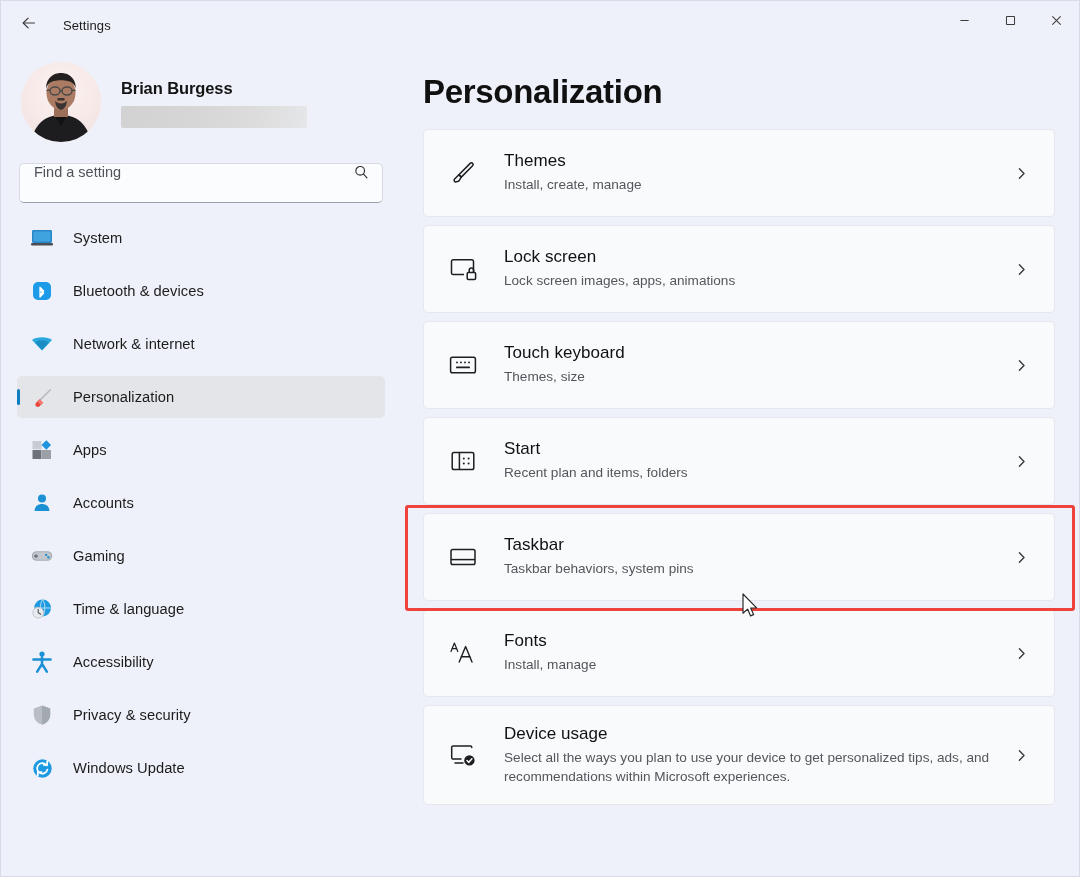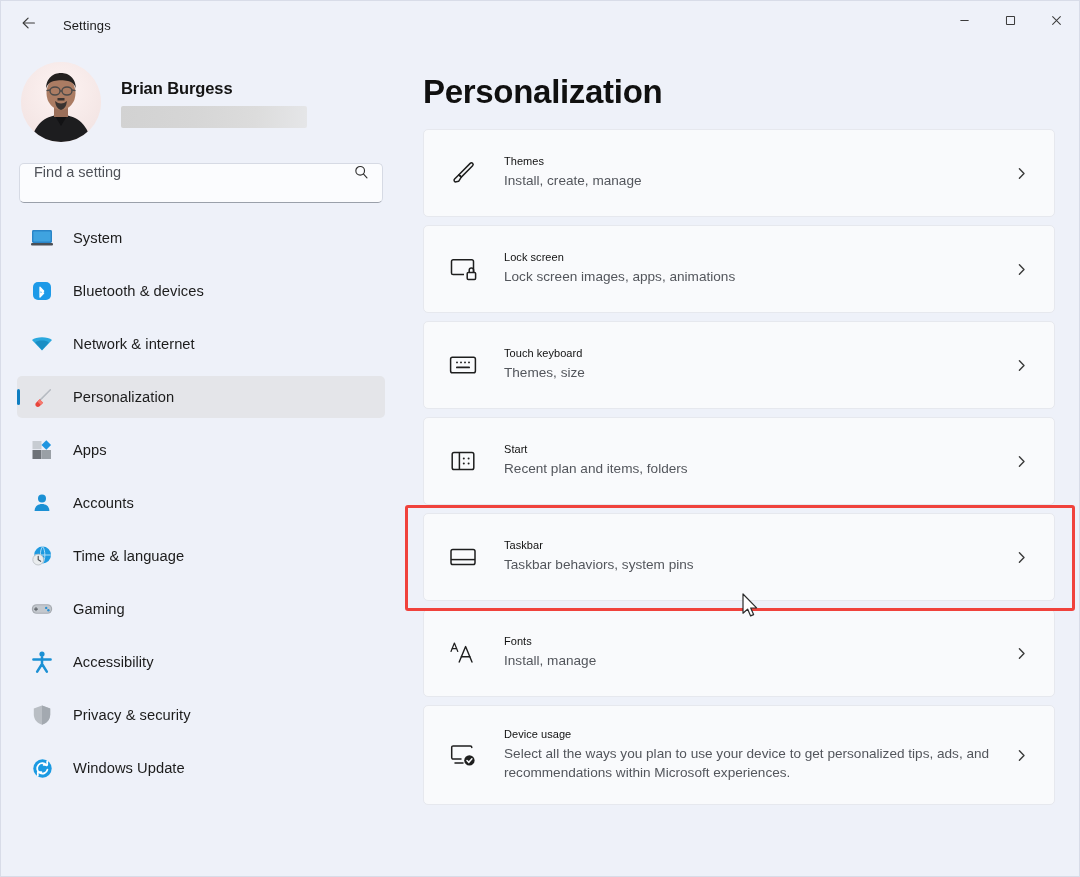--- a/index.html
+++ b/index.html
@@ -197,21 +197,21 @@
   .card-icon {
     width: 34px;
     flex: 0 0 34px;
     display: flex; align-items: center; justify-content: center;
     margin-right: 24px;
     color: #1a1a1a;
   }
   .card-icon svg { display: block; }
   .card-text { flex: 1; min-width: 0; }
   .card-title {
-    font-size: 11px;
+    font-size: 17px;
     color: #111111;
     letter-spacing: 0.05px;
   }
   .card-sub {
     font-size: 13.6px;
     color: #53565c;
     margin-top: 4px;
     line-height: 1.42;
   }
   .card-chevron {
@@ -393,41 +393,41 @@
             <svg width="20" height="20" viewBox="0 0 20 20">
               <circle cx="10" cy="5.4" r="4" fill="#1b90d4"></circle>
               <path d="M2.6 18 C2.6 13.4 6 11 10 11 C14 11 17.4 13.4 17.4 18 Z" fill="#1b90d4"></path>
             </svg>
           </span>
           <span class="nav-label">Accounts</span>
         </div>
 
         <div class="nav-item">
           <span class="nav-icon">
-            <svg width="22" height="22" viewBox="0 0 22 22">
-              <circle cx="11.6" cy="10" r="8.4" fill="#1f9ae0"></circle>
-              <path d="M3.3 10 h16.6 M11.6 1.6 C8.6 5 8.6 15 11.6 18.4 M11.6 1.6 C14.6 5 14.6 15 11.6 18.4" fill="none" stroke="#bfe4f8" stroke-width="0.9"></path>
-              <circle cx="7.2" cy="14.6" r="5.4" fill="#e9ecee" stroke="#b7bcc2" stroke-width="0.8"></circle>
-              <path d="M7.2 11.2 v3.6 l2.5 1.5" fill="none" stroke="#4a4f55" stroke-width="1.1" stroke-linecap="round"></path>
-            </svg>
-          </span>
-          <span class="nav-label">Time &amp; language</span>
-        </div>
-
-        <div class="nav-item">
-          <span class="nav-icon">
             <svg width="22" height="16" viewBox="0 0 22 16">
               <rect x="0.8" y="3.2" width="20.4" height="9.6" rx="4.8" fill="#a6abb1"></rect>
               <rect x="2" y="4.3" width="18" height="7.4" rx="3.7" fill="#c3c8ce"></rect>
               <path d="M5 6.6 v3 M3.5 8.1 h3" stroke="#5c6167" stroke-width="1.1" stroke-linecap="round"></path>
               <circle cx="15.2" cy="6.9" r="1.2" fill="#2f8fd0"></circle>
               <circle cx="17.4" cy="9.3" r="1.2" fill="#2f8fd0"></circle>
             </svg>
           </span>
           <span class="nav-label">Gaming</span>
+        </div>
+
+        <div class="nav-item">
+          <span class="nav-icon">
+            <svg width="22" height="22" viewBox="0 0 22 22">
+              <circle cx="11.6" cy="10" r="8.4" fill="#1f9ae0"></circle>
+              <path d="M3.3 10 h16.6 M11.6 1.6 C8.6 5 8.6 15 11.6 18.4 M11.6 1.6 C14.6 5 14.6 15 11.6 18.4" fill="none" stroke="#bfe4f8" stroke-width="0.9"></path>
+              <circle cx="7.2" cy="14.6" r="5.4" fill="#e9ecee" stroke="#b7bcc2" stroke-width="0.8"></circle>
+              <path d="M7.2 11.2 v3.6 l2.5 1.5" fill="none" stroke="#4a4f55" stroke-width="1.1" stroke-linecap="round"></path>
+            </svg>
+          </span>
+          <span class="nav-label">Time &amp; language</span>
         </div>
 
         <div class="nav-item">
           <span class="nav-icon">
             <svg width="20" height="22" viewBox="0 0 20 22">
               <circle cx="10" cy="3" r="2.6" fill="#1b90d4"></circle>
               <path d="M10 6.2 L10 13 M1.4 8.4 L18.6 8.4 M10 13 L5.2 20.6 M10 13 L14.8 20.6" stroke="#1b90d4" stroke-width="2.5" stroke-linecap="round" fill="none"></path>
             </svg>
           </span>
           <span class="nav-label">Accessibility</span>

